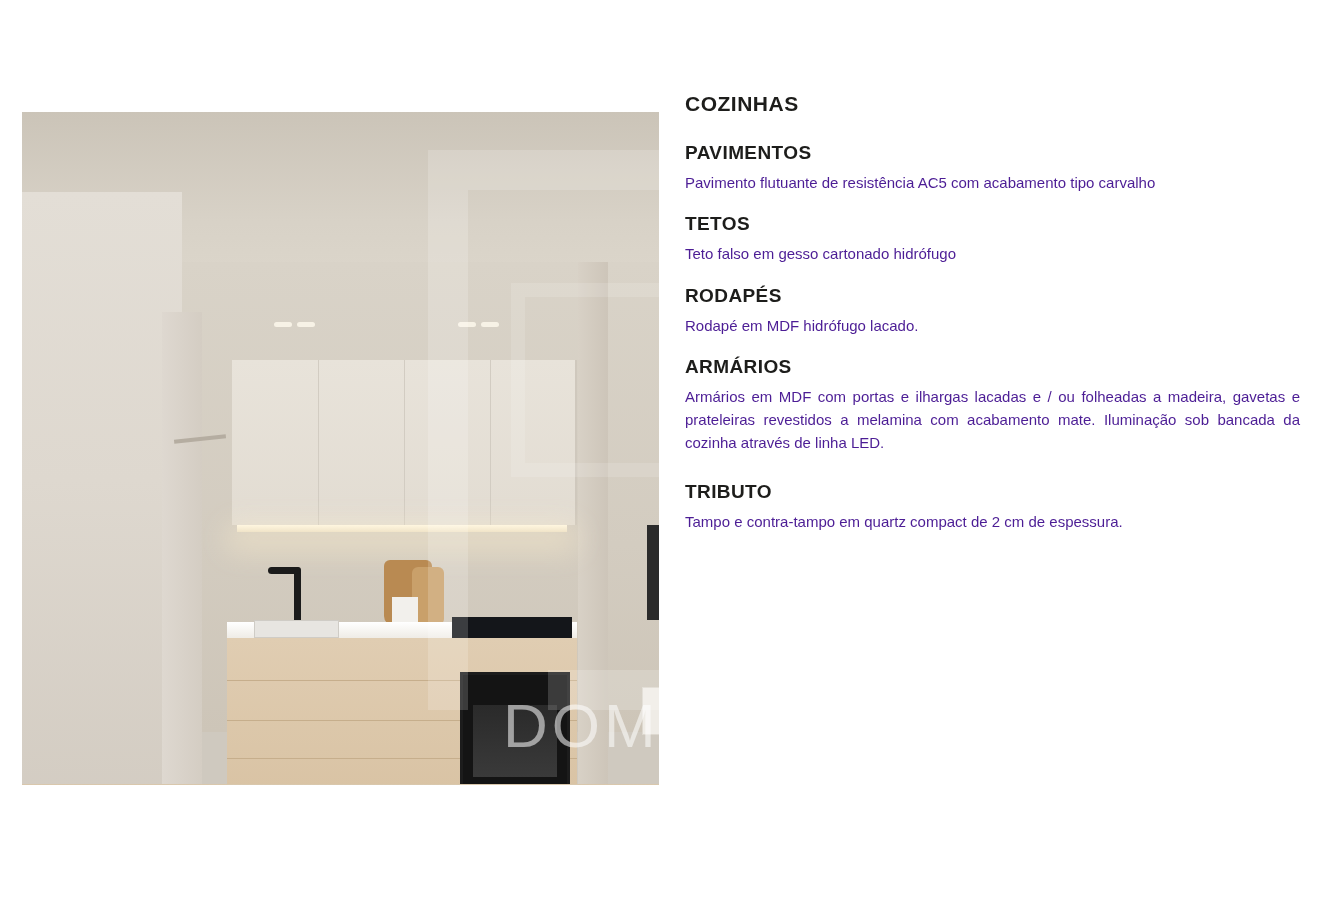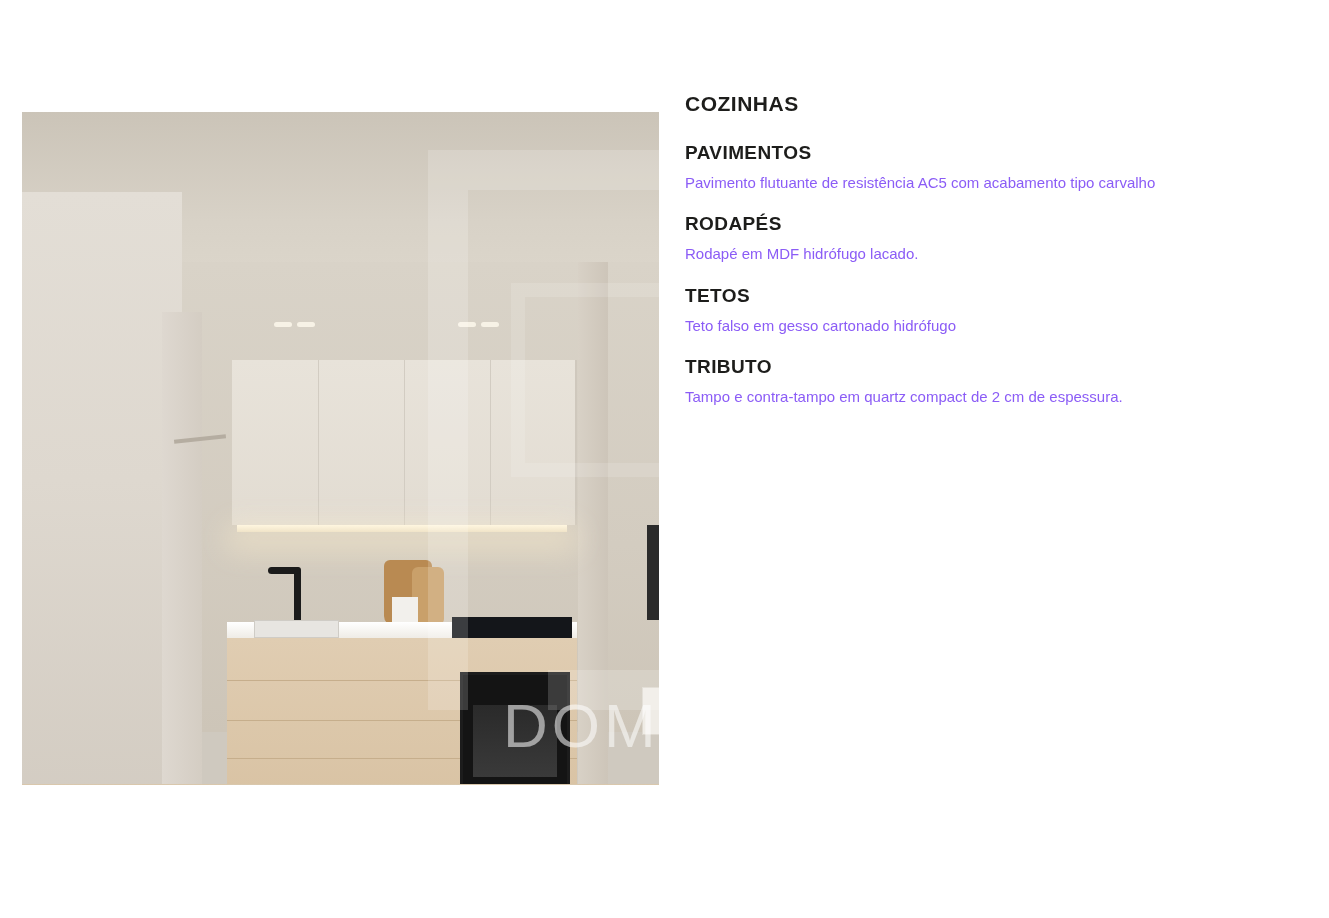--- a/index.html
+++ b/index.html
@@ -182,21 +182,21 @@
   .section-title {
     font-size: 19px;
     font-weight: 700;
     color: #1d1d1b;
     letter-spacing: 0.4px;
     margin: 0 0 7px 0;
   }
   .section-body {
     font-size: 15px;
     line-height: 1.55;
-    color: #8b5cf6;
+    color: #4c1d95;
     margin: 0;
     text-align: justify;
   }
   .sp-big { margin-bottom: 26px; }
 </style>
 </head>
 <body>
 
 <div class="page">
 
@@ -255,29 +255,33 @@
 
   <div class="content">
     <h1 class="main-title">COZINHAS</h1>
 
     <div class="section">
       <h2 class="section-title">PAVIMENTOS</h2>
       <p class="section-body">Pavimento flutuante de resistência AC5 com acabamento tipo carvalho</p>
     </div>
 
     <div class="section">
+      <h2 class="section-title">TETOS</h2>
+      <p class="section-body">Teto falso em gesso cartonado hidrófugo</p>
+    </div>
+
+    <div class="section">
       <h2 class="section-title">RODAPÉS</h2>
       <p class="section-body">Rodapé em MDF hidrófugo lacado.</p>
     </div>
 
-    <div class="section">
-      <h2 class="section-title">TETOS</h2>
-      <p class="section-body">Teto falso em gesso cartonado hidrófugo</p>
-    </div>
-
+    <div class="section sp-big">
+      <h2 class="section-title">ARMÁRIOS</h2>
+      <p class="section-body">Armários em MDF com portas e ilhargas lacadas e / ou folheadas a madeira, gavetas e prateleiras revestidos a melamina com acabamento mate. Iluminação sob bancada da cozinha através de linha LED.</p>
+    </div>
 
     <div class="section sp-big">
       <h2 class="section-title">TRIBUTO</h2>
       <p class="section-body">Tampo e contra-tampo em quartz compact de 2 cm de espessura.</p>
     </div>
 
   </div>
 
 </div>
 

